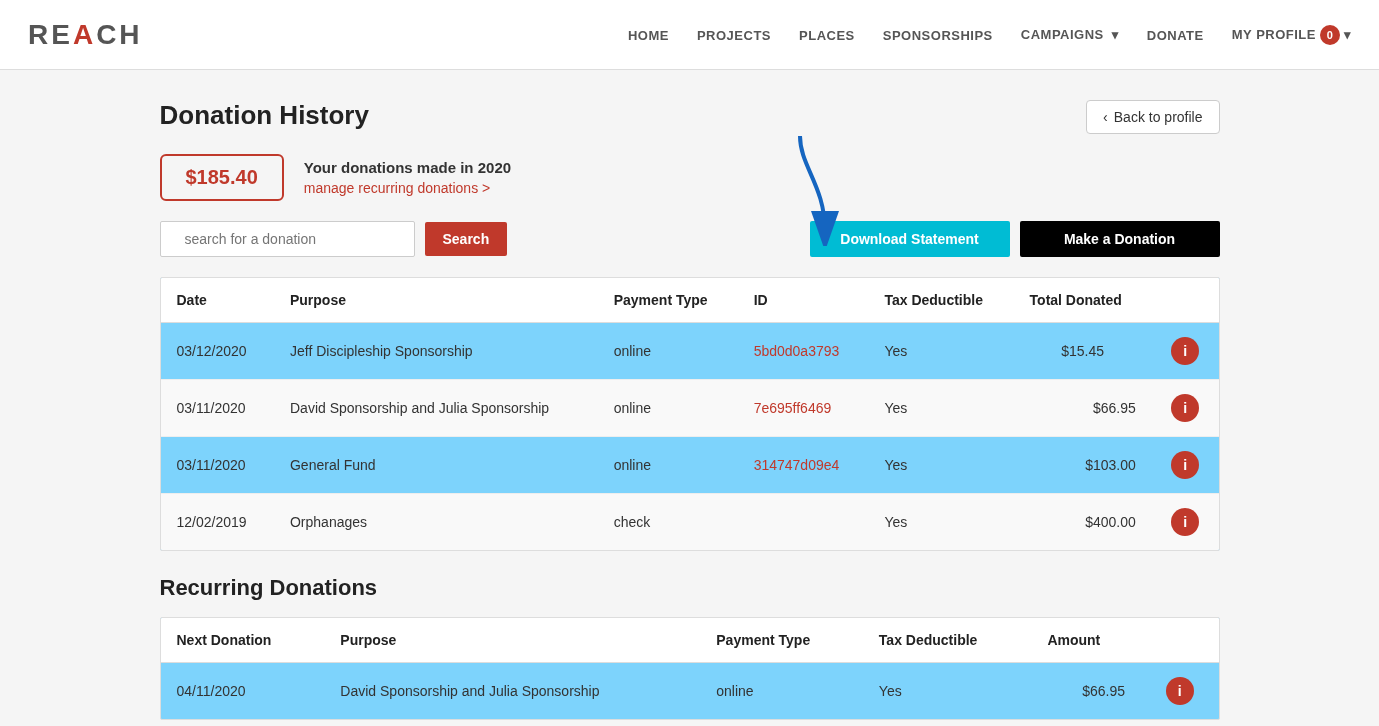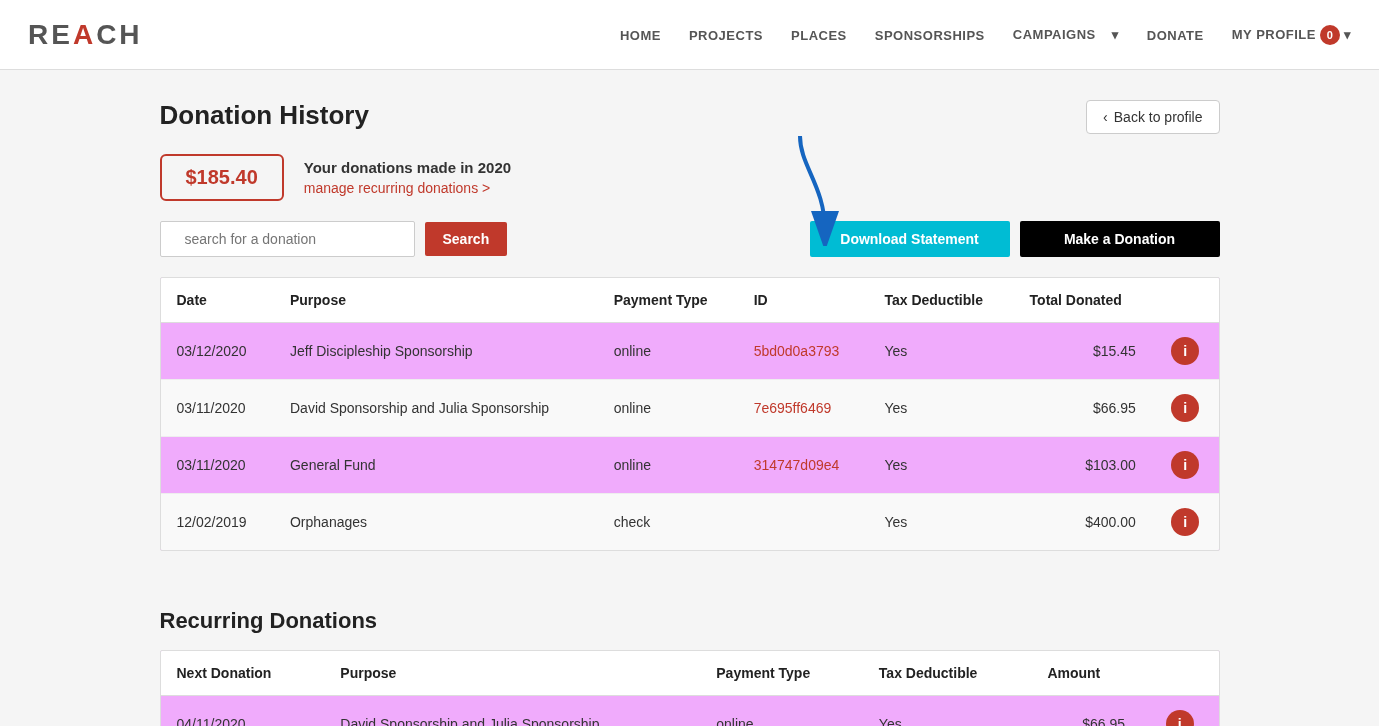--- a/index.html
+++ b/index.html
@@ -30,21 +30,21 @@
       gap: 28px;
       list-style: none;
     }
     .navbar-links li a {
       text-decoration: none;
       color: #555;
       font-size: 13px;
       font-weight: 600;
       letter-spacing: 0.5px;
     }
-    .navbar-links .campaigns-link { display: flex; align-items: center; gap: 16px; }
+    .navbar-links .campaigns-link { display: flex; align-items: center; gap: 8px; }
     .navbar-links .profile-link { display: flex; align-items: center; gap: 4px; }
     .badge {
       background: #c0392b;
       color: #fff;
       border-radius: 50%;
       width: 20px;
       height: 20px;
       font-size: 11px;
       display: inline-flex;
       align-items: center;
@@ -151,24 +151,24 @@
       padding: 10px 30px;
       border-radius: 2px;
       cursor: pointer;
       font-size: 14px;
       font-weight: 600;
       min-width: 200px;
     }
 
     
     .table-container {
-      background: #f0abfc;
+      background: #7dd3fc;
       border: 1px solid #ddd;
       border-radius: 2px;
-      margin-bottom: 57px;
+      margin-bottom: 24px;
       overflow: hidden;
     }
     table {
       width: 100%;
       border-collapse: collapse;
     }
     thead tr {
       background: #fff;
     }
     thead th {
@@ -298,21 +298,21 @@
           <th></th>
         </tr>
       </thead>
       <tbody id="donation-tbody">
       <tr>
       <td>03/12/2020</td>
       <td>Jeff Discipleship Sponsorship</td>
       <td>online</td>
       <td><a href="#" class="id-link">5bd0d0a3793</a></td>
       <td>Yes</td>
-      <td style="text-align:right;">$15.45</td>
+      <td style="text-align:center;">$15.45</td>
       <td style="text-align:center;">
         <button class="info-btn">i</button>
       </td>
     </tr>
           <tr>
       <td>03/11/2020</td>
       <td>David Sponsorship and Julia Sponsorship</td>
       <td>online</td>
       <td><a href="#" class="id-link">7e695ff6469</a></td>
       <td>Yes</td>

